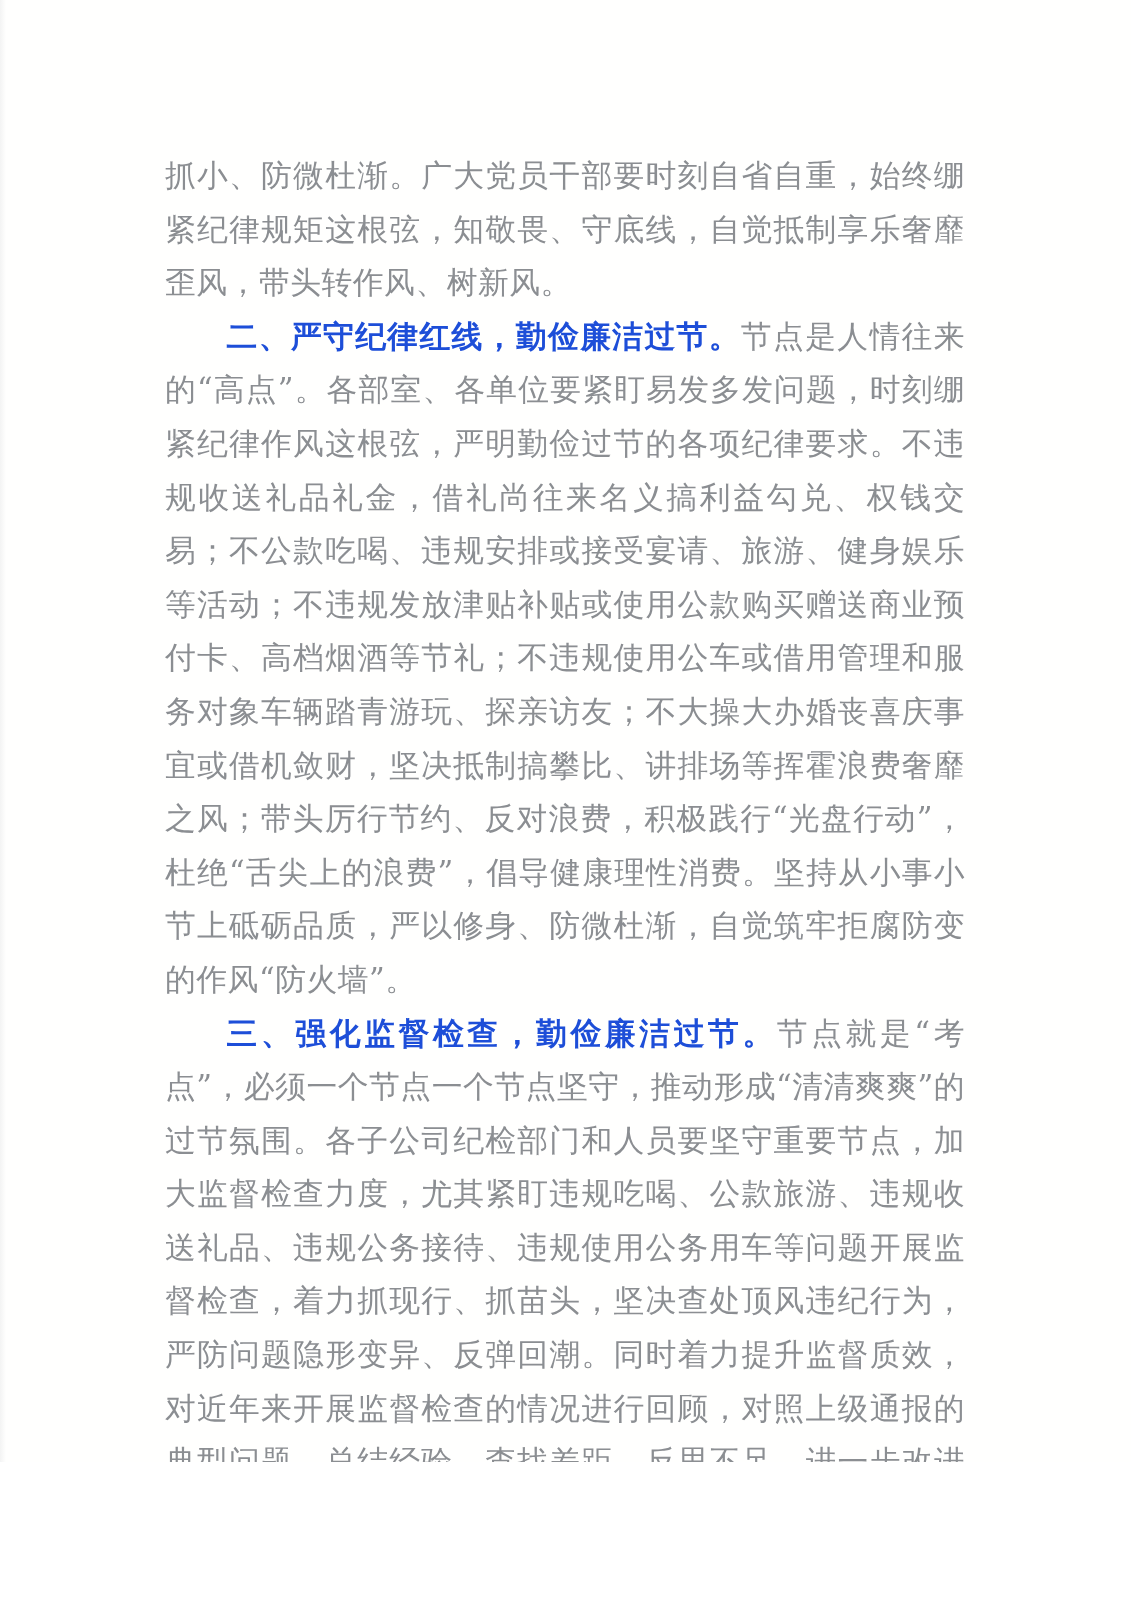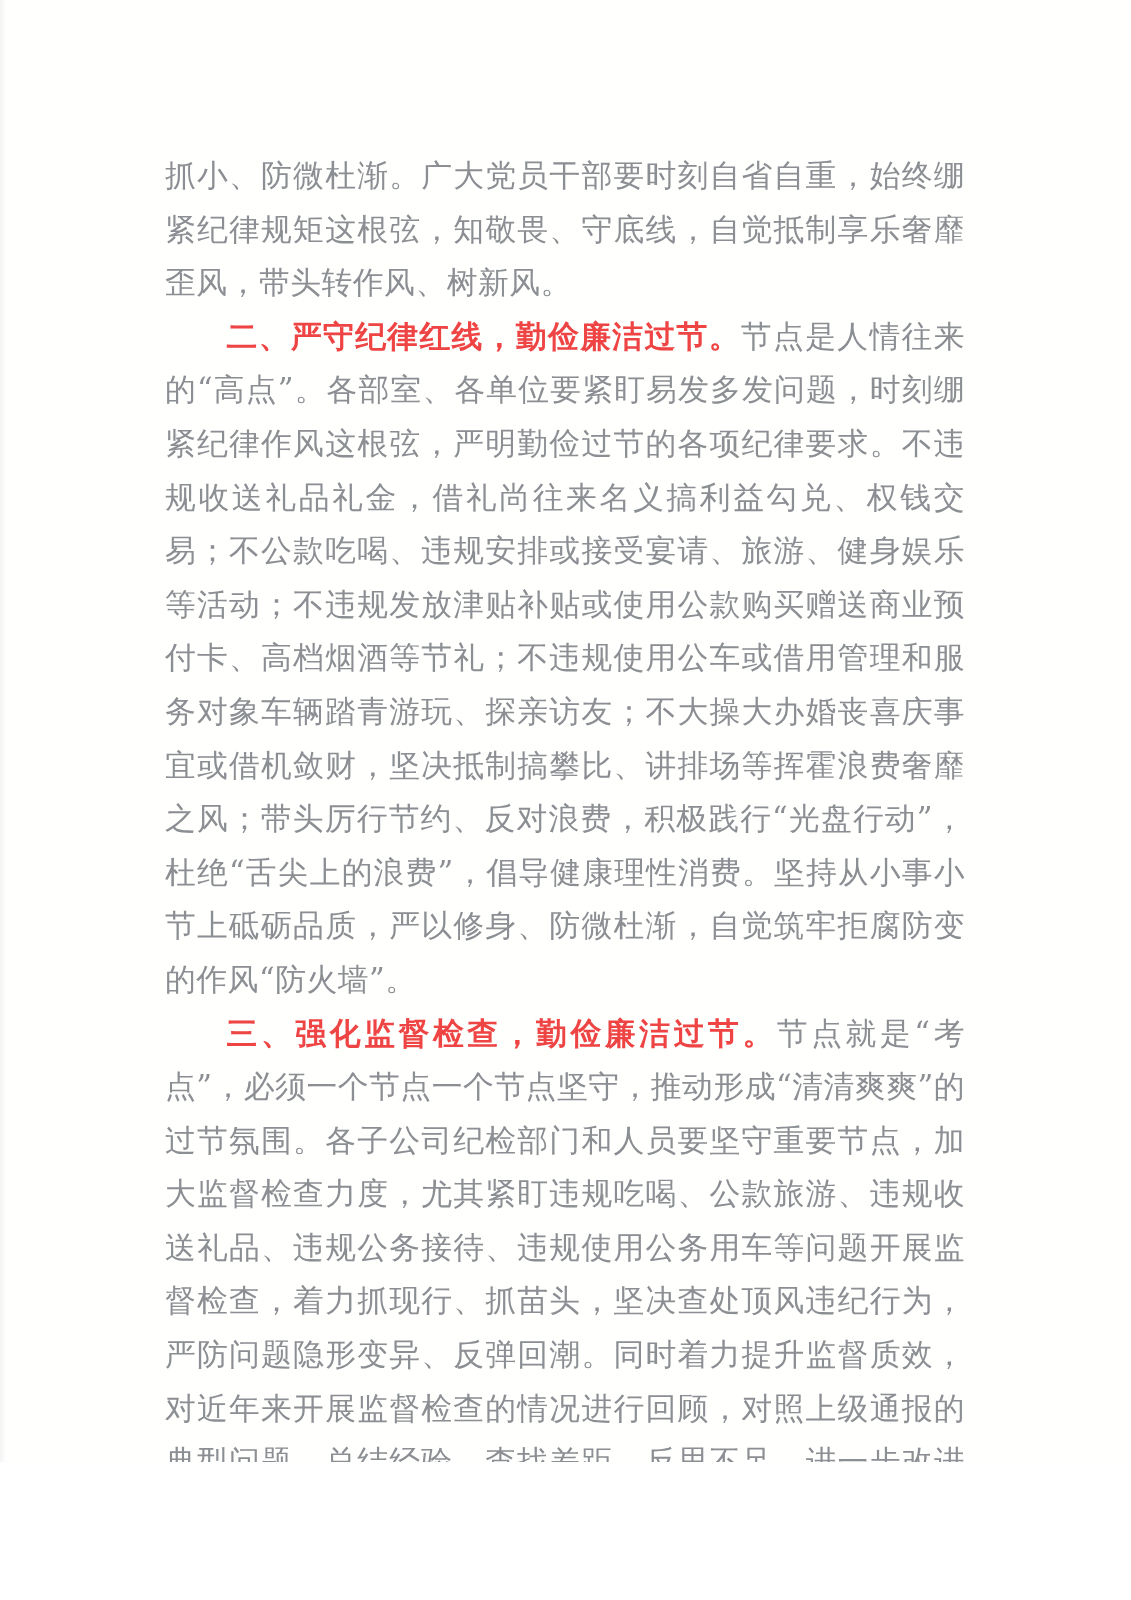--- a/index.html
+++ b/index.html
@@ -38,21 +38,21 @@
   .para {
     margin: 0;
     padding: 0;
   }
   .para.indent {
     text-indent: 2em;
   }
   .seg-bold {
     font-family: "DejaVu Sans", "Liberation Sans", sans-serif;
     font-weight: 700;
-    color: #ef4444;
+    color: #1d4ed8;
   }
   .seg-regular {
     font-weight: 400;
   }
   .page-number {
     position: absolute;
     left: 165px;
     top: 1488px;
     width: 800px;
     text-align: center;

